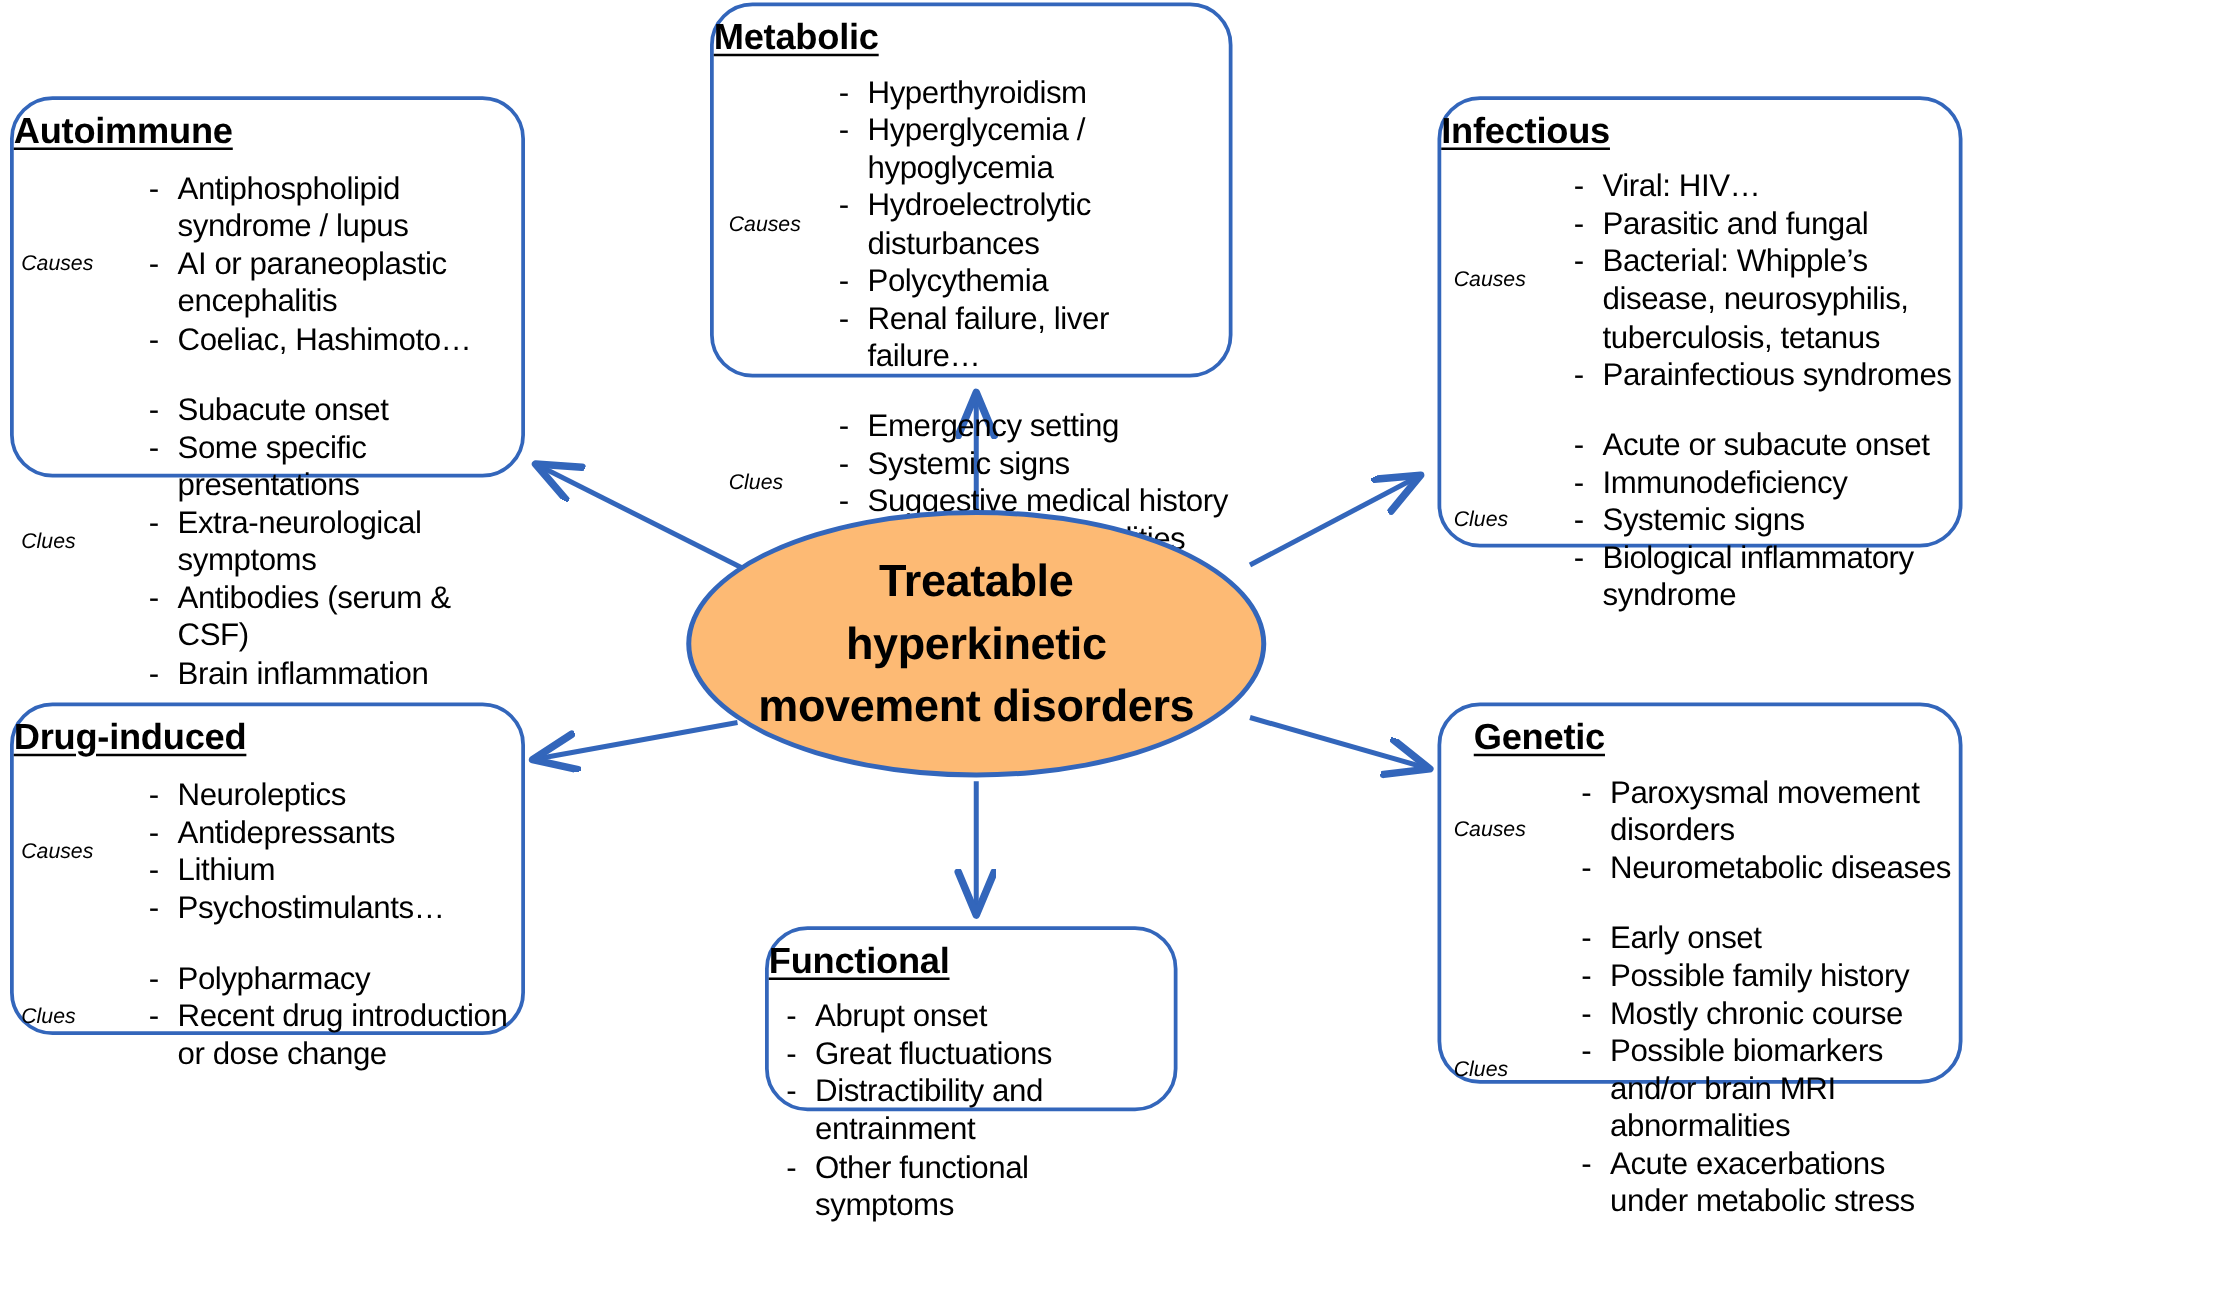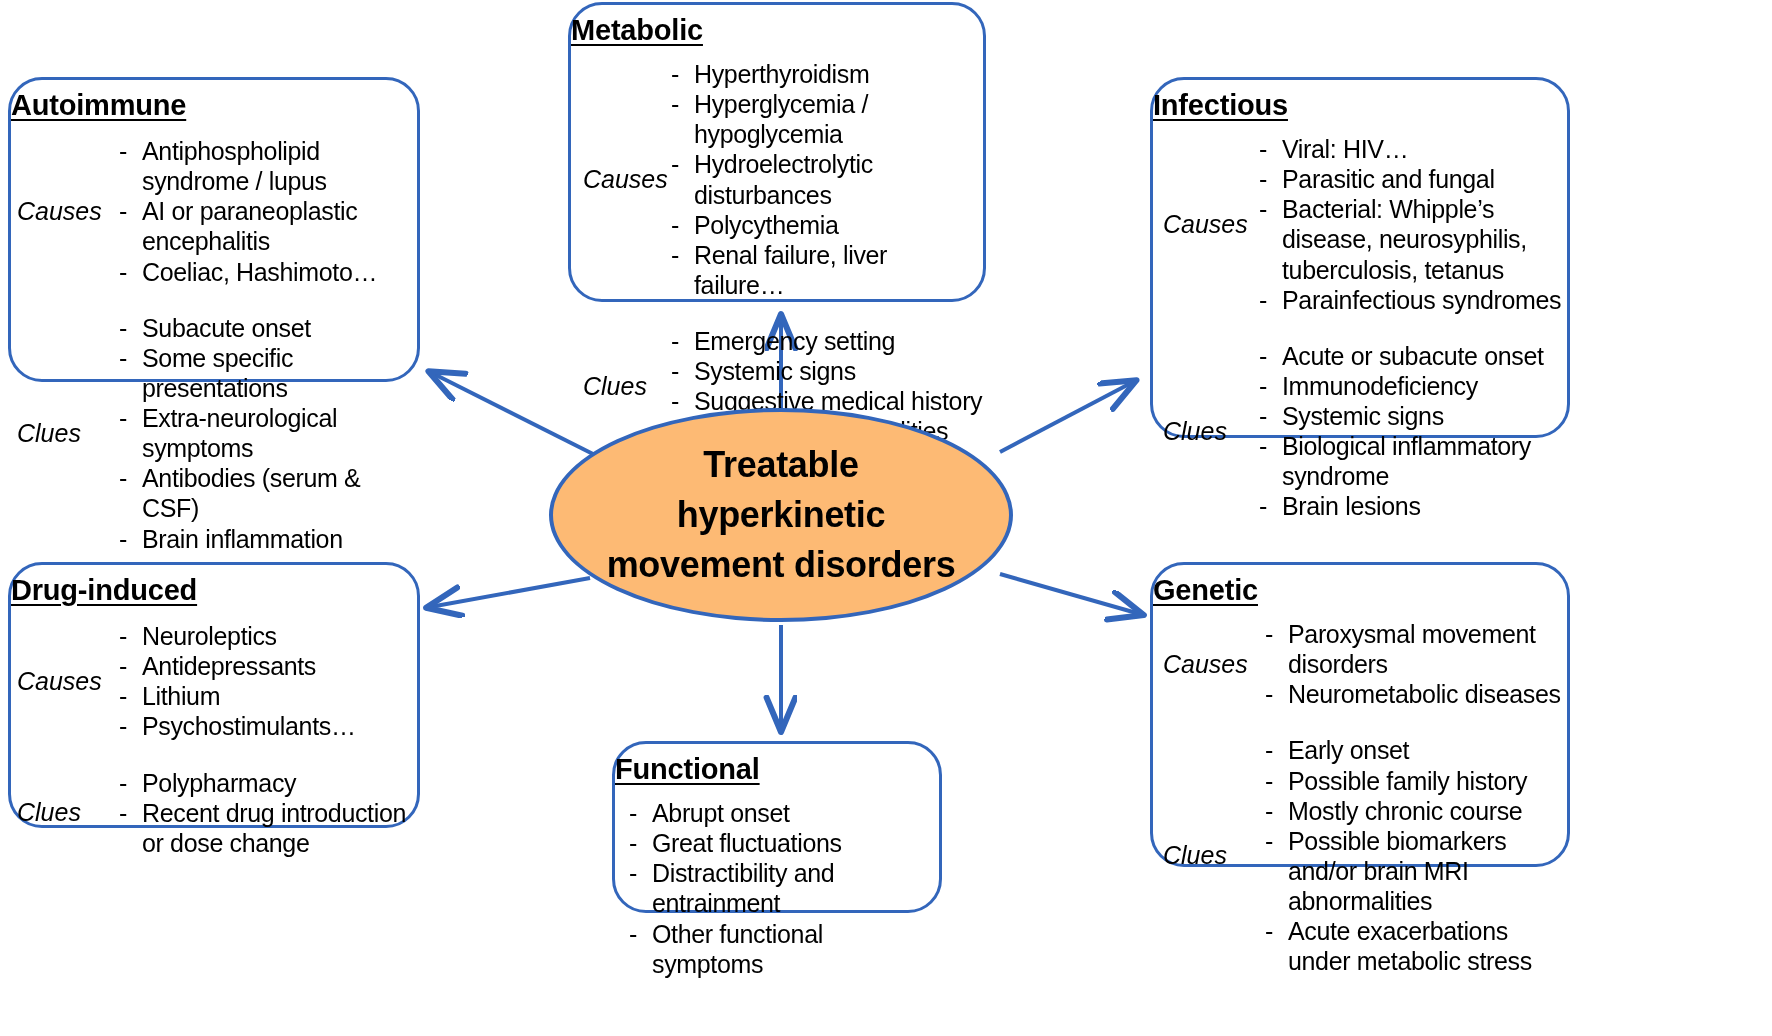--- a/index.html
+++ b/index.html
@@ -45,21 +45,21 @@
   }
   .groups {
     display: block;
   }
   .group {
     display: flex;
     align-items: center;
   }
   .group-label {
     font-style: italic;
-    font-size: 25px;
+    font-size: 17px;
     width: 106px;
     flex: 0 0 106px;
     text-align: left;
     padding-left: 6px;
     box-sizing: border-box;
   }
   .group-items {
     flex: 1 1 auto;
     list-style: none;
     margin: 0;
@@ -103,30 +103,30 @@
   #box-infectious .groups { margin-top: 12px; }
   #box-infectious .group-label { width: 104px; flex: 0 0 104px; padding-left: 10px;}
 
   #box-druginduced {
     left: 8px; top: 562px; width: 412px; height: 266px;
   }
   #box-druginduced .box-title { margin-top: 9px; }
   #box-druginduced .groups { margin-top: 14px; }
 
   #box-functional {
-    left: 612px; top: 741px; width: 330px; height: 172px;
+    left: 612px; top: 741px; width: 330px; height: 148px;
   }
   #box-functional .box-title { margin-top: 9px; }
   #box-functional .groups { margin-top: 12px; }
   #box-functional .group-items { padding-left: 12px; }
 
   #box-genetic {
     left: 1150px; top: 562px; width: 420px; height: 305px;
   }
-  #box-genetic .box-title { margin-top: 9px; }
+  #box-genetic .box-title { margin-top: 9px; margin-left: 26px; }
   #box-genetic .groups { margin-top: 12px; }
   #box-genetic .group-label { width: 110px; flex: 0 0 110px; padding-left: 10px;}
 
   
   #center-node {
     position: absolute;
     left: 549px;
     top: 408px;
     width: 464px;
     height: 214px;
@@ -231,21 +231,20 @@
         </ul>
       </div>
       <div class="group-gap"></div>
       <div class="group">
         <div class="group-label">Clues</div>
         <ul class="group-items">
           <li>Acute or subacute onset</li>
           <li>Immunodeficiency</li>
           <li>Systemic signs</li>
           <li>Biological inflammatory syndrome</li>
-          <li>Brain lesions</li>
         </ul>
       </div>
     </div>
   </div>
 
   <div class="box" id="box-druginduced">
     <div class="box-title">Drug-induced</div>
     <div class="groups">
       <div class="group">
         <div class="group-label">Causes</div>

